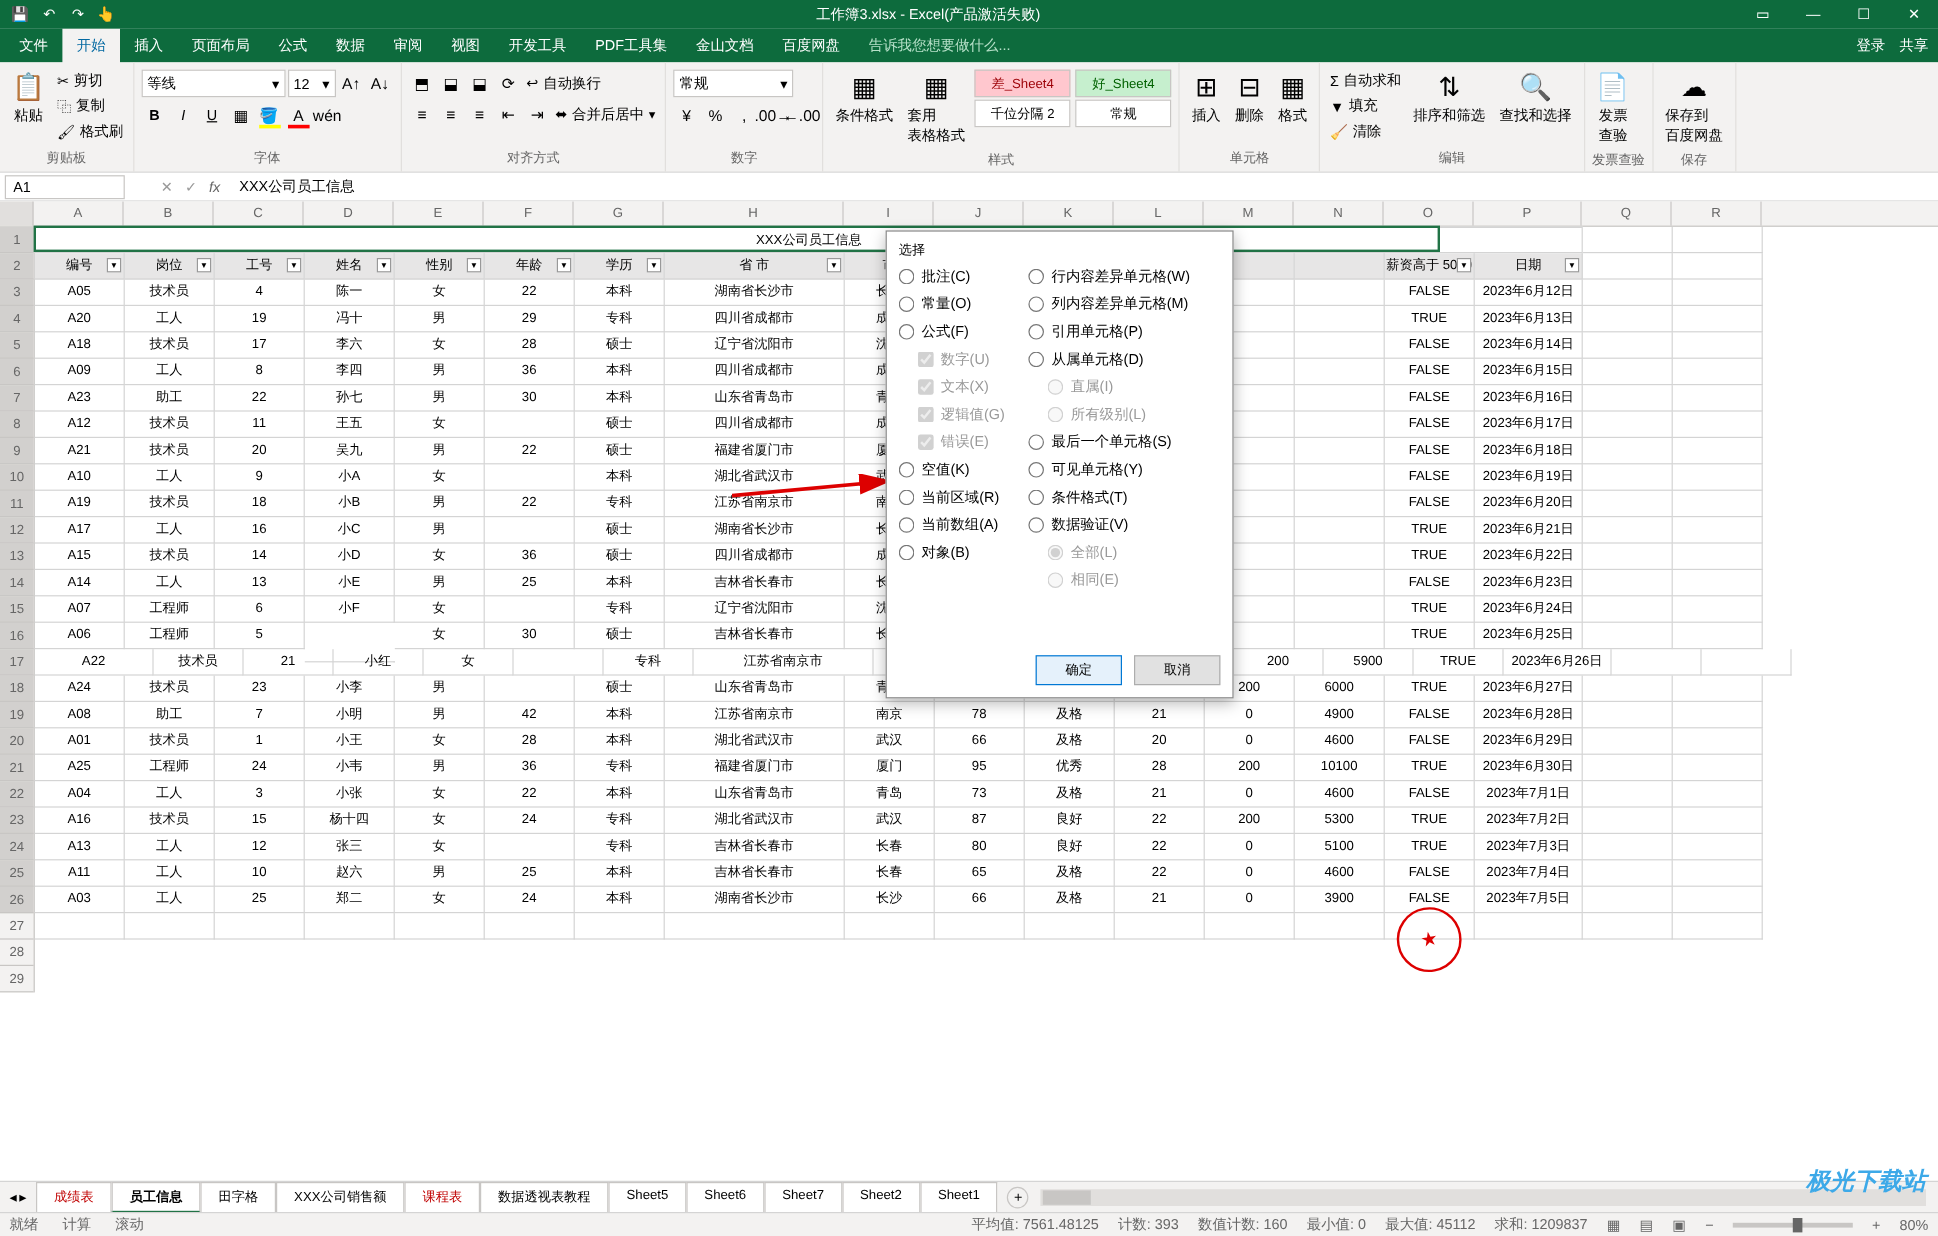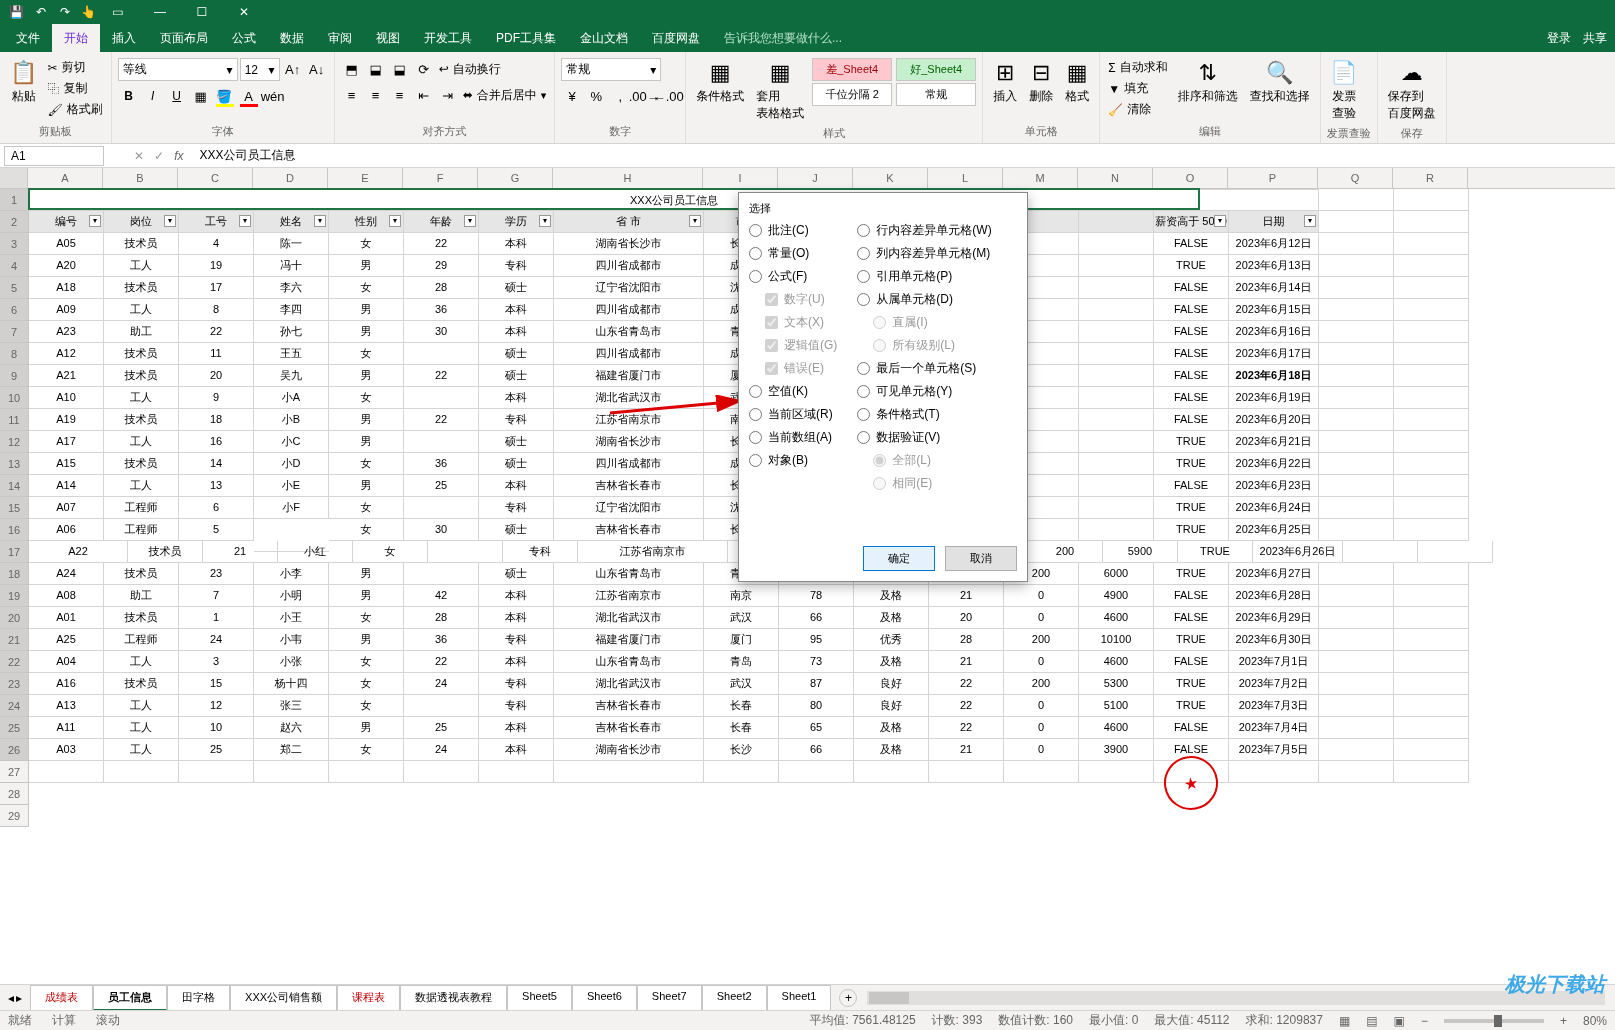--- a/index.html
+++ b/index.html
@@ -5,21 +5,21 @@
 *{box-sizing:border-box;margin:0;padding:0;font-family:"Microsoft YaHei",Arial,sans-serif;font-size:12px;}
 body{background:#fff;overflow:hidden;width:1615px;height:1030px;position:relative;}
 .titlebar{background:#0d6b3d;height:24px;display:flex;align-items:center;color:#fff;}
 .titlebar .qat{display:flex;gap:6px;padding-left:8px;}
 .titlebar .qat span{width:18px;height:18px;display:flex;align-items:center;justify-content:center;color:#fff;}
 .titlebar .title-center{flex:1;text-align:center;font-size:12px;}
 .titlebar .win-controls{display:flex;gap:2px;}
 .titlebar .win-controls span{width:40px;text-align:center;}
 .menubar{background:#0d6b3d;height:28px;display:flex;align-items:center;color:#fff;padding-left:4px;}
 .menubar .tab{padding:6px 12px;cursor:pointer;}
-.menubar .tab.active{background:#f3f2f1;color:#6d28d9;}
+.menubar .tab.active{background:#f3f2f1;color:#0369a1;}
 .menubar .right{margin-left:auto;display:flex;gap:12px;padding-right:8px;}
 .ribbon{background:#f3f2f1;height:92px;display:flex;border-bottom:1px solid #d4d4d4;}
 .ribbon-group{border-right:1px solid #e1dfdd;padding:2px 6px;display:flex;flex-direction:column;}
 .ribbon-group .group-content{flex:1;display:flex;align-items:flex-start;gap:4px;padding-top:4px;}
 .ribbon-group .group-label{text-align:center;font-size:11px;color:#666;padding:2px 0;}
 .big-btn{display:flex;flex-direction:column;align-items:center;gap:2px;padding:2px 4px;font-size:11px;}
 .big-btn .ico{font-size:22px;}
 .small-stack{display:flex;flex-direction:column;gap:2px;}
 .small-btn{display:flex;align-items:center;gap:4px;font-size:11px;padding:1px 2px;}
 .dropdown-box{border:1px solid #c8c6c4;background:#fff;padding:2px 4px;font-size:11px;display:flex;align-items:center;justify-content:space-between;}
@@ -85,20 +85,21 @@
 </head>
 <body>
 
 <div class="titlebar">
   <div class="qat">
     <span>💾</span>
     <span>↶</span>
     <span>↷</span>
     <span>👆</span>
   </div>
+  <div class="title-center">工作簿3.xlsx - Excel(产品激活失败)</div>
   <div class="win-controls">
     <span>▭</span>
     <span>—</span>
     <span>☐</span>
     <span>✕</span>
   </div>
 </div>
 
 <div class="menubar">
   <div class="tab">文件</div>
@@ -527,21 +528,21 @@
           <div class="cell" style="width: 75px;">22</div>
           <div class="cell" style="width: 75px;">硕士</div>
           <div class="cell" style="width: 150px;">福建省厦门市</div>
           <div class="cell" style="width: 75px;">厦门</div>
           <div class="cell" style="width: 75px;"></div>
           <div class="cell" style="width: 75px;"></div>
           <div class="cell" style="width: 75px;"></div>
           <div class="cell" style="width: 75px;"></div>
           <div class="cell" style="width: 75px;"></div>
           <div class="cell" style="width: 75px;">FALSE</div>
-          <div class="cell" style="width: 90px; font-weight: bold;">2023年6月18日</div>
+          <div class="cell" style="width: 90px;">2023年6月18日</div>
           <div class="cell" style="width: 75px;"></div>
           <div class="cell" style="width: 75px;"></div>
         </div>
         <div class="data-row">
           <div class="cell" style="width: 75px;">A10</div>
           <div class="cell" style="width: 75px;">工人</div>
           <div class="cell" style="width: 75px;">9</div>
           <div class="cell" style="width: 75px;">小A</div>
           <div class="cell" style="width: 75px;">女</div>
           <div class="cell" style="width: 75px;"></div>

